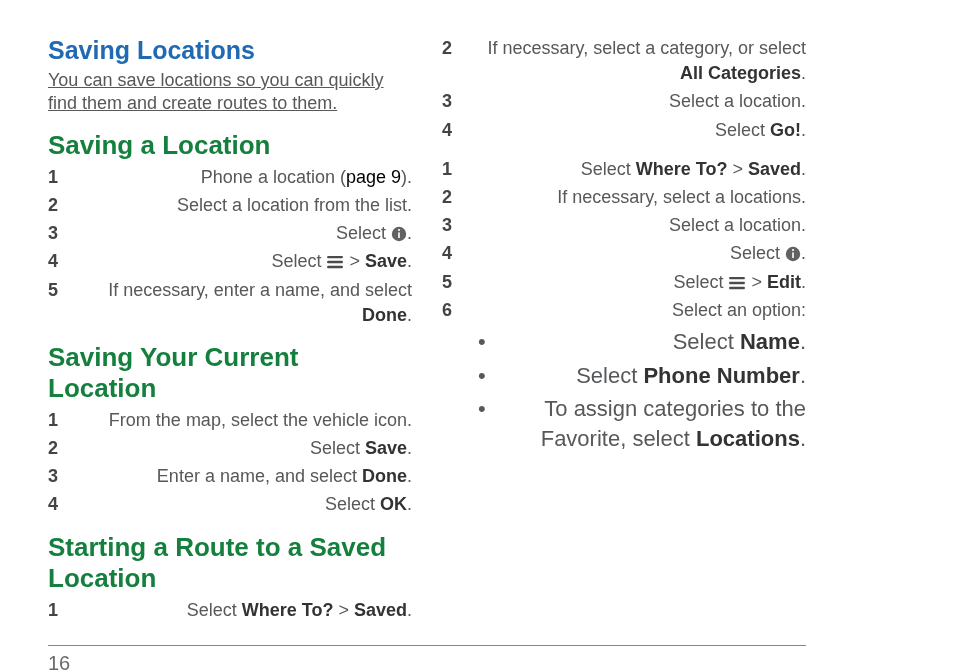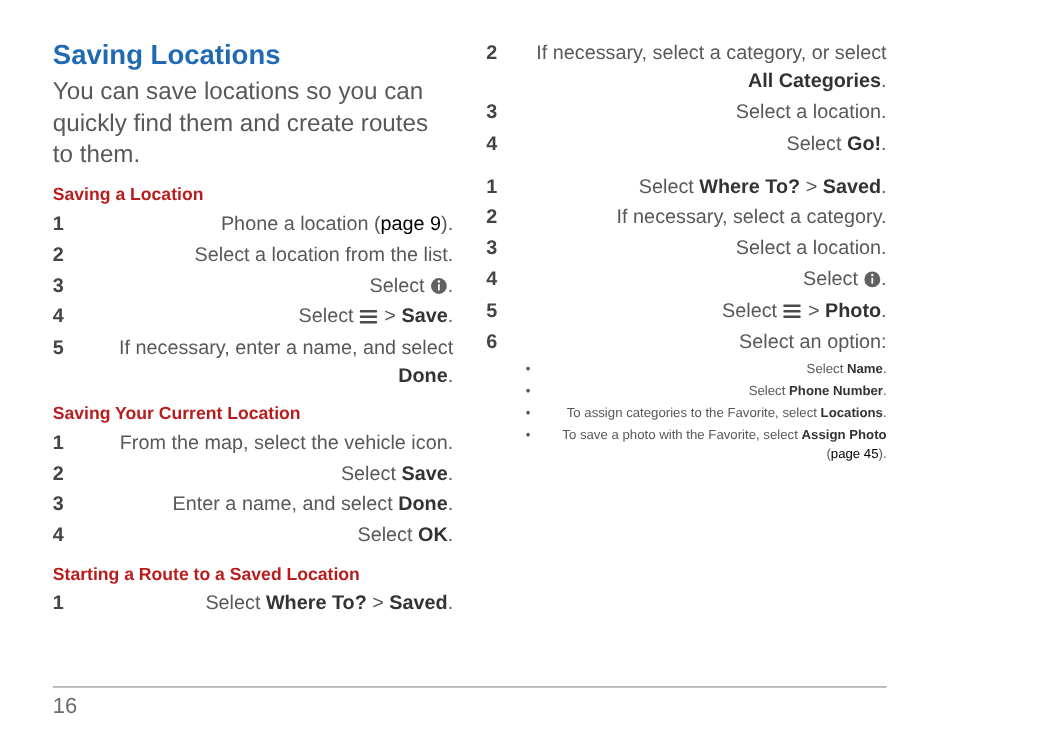--- a/index.html
+++ b/index.html
@@ -29,27 +29,28 @@
     min-width: 0;
   }
   h1.section-title {
     margin: 0 0 4px 0;
     color: #206ab4;
     font-size: 25px;
     font-weight: 700;
   }
   p.intro {
     margin: 0 0 14px 0;
-    font-size: 22px;
+    font-size: 18px;
     line-height: 1.3;
+    text-decoration: underline;
   }
   h2.subhead {
     margin: 0 0 4px 0;
-    color: #b91c1c;
-    font-size: 16px;
+    color: #15803d;
+    font-size: 26px;
     font-weight: 700;
   }
   ol.numlist {
     list-style: none;
     margin: 0 0 14px 0;
     padding: 0;
     counter-reset: step;
   }
   ol.numlist > li {
     counter-increment: step;
@@ -74,21 +75,21 @@
     counter-reset: step 1;
   }
   ul.bullets {
     list-style: none;
     margin: 4px 0 0 0;
     padding: 0;
   }
   ul.bullets > li {
     position: relative;
     padding-left: 28px;
-    font-size: 12px;
+    font-size: 22px;
     line-height: 1.35;
     margin-bottom: 4px;
     color: #57585a;
   }
   ul.bullets > li::before {
     content: "•";
     position: absolute;
     left: 8px;
     top: 0;
     color: #57585a;
@@ -187,51 +188,48 @@
         <li>Select a location.</li>
         <li>
           <span>Select </span><span class="bold">Go!</span><span>.</span>
         </li>
       </ol>
 
       <ol class="numlist">
         <li>
           <span>Select </span><span class="bold">Where To?</span><span> &gt; </span><span class="bold">Saved</span><span>.</span>
         </li>
-        <li>If necessary, select a category.</li>
+        <li>If necessary, select a locations.</li>
         <li>Select a location.</li>
         <li>
           <span>Select </span><svg class="icon info" viewBox="0 0 20 20">
               <circle cx="10" cy="10" r="9" fill="#606163"></circle>
               <rect x="9" y="8" width="2" height="7" fill="#fff"></rect>
               <circle cx="10" cy="5" r="1.4" fill="#fff"></circle>
             </svg><span>.</span>
         </li>
         <li>
           <span>Select </span><svg class="icon menu" viewBox="0 0 20 16">
               <rect x="1" y="1" width="18" height="2.6" rx="1" fill="#4a4b4d"></rect>
               <rect x="1" y="6.7" width="18" height="2.6" rx="1" fill="#4a4b4d"></rect>
               <rect x="1" y="12.4" width="18" height="2.6" rx="1" fill="#4a4b4d"></rect>
-            </svg><span> &gt; </span><span class="bold">Photo</span><span>.</span>
+            </svg><span> &gt; </span><span class="bold">Edit</span><span>.</span>
         </li>
         <li>
           <span>Select an option:</span>
           <ul class="bullets">
             <li>
               <span>Select </span><span class="bold">Name</span><span>.</span>
             </li>
             <li>
               <span>Select </span><span class="bold">Phone Number</span><span>.</span>
             </li>
             <li>
               <span>To assign categories to the Favorite, select </span><span class="bold">Locations</span><span>.</span>
             </li>
-            <li>
-              <span>To save a photo with the Favorite, select </span><span class="bold">Assign Photo</span><span> (</span><span class="link">page 45</span><span>).</span>
-            </li>
           </ul>
         </li>
       </ol>
     </div>
 
   </div>
 
   <hr class="footer-rule">
   <div class="footer">
     <span>16</span>

